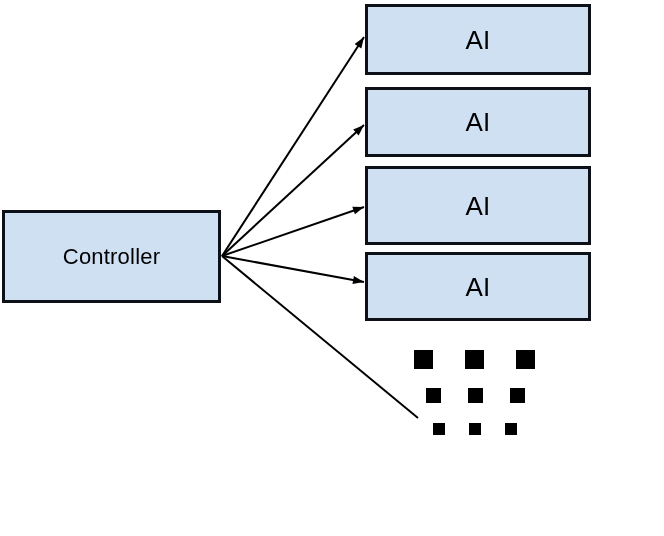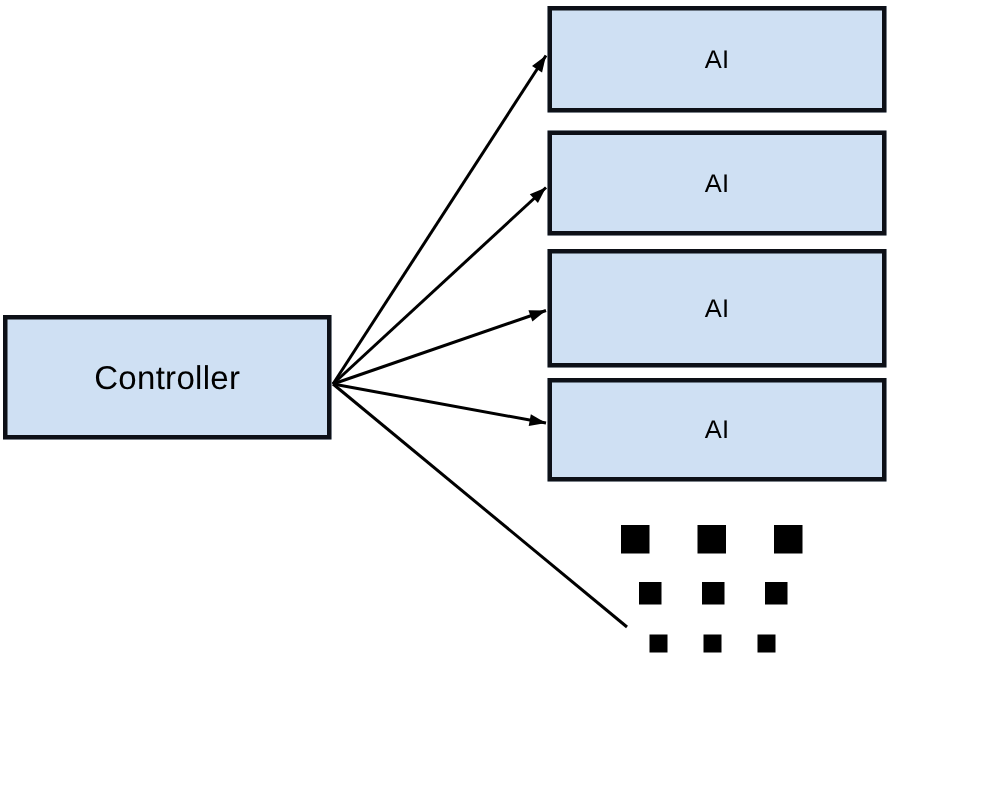--- a/index.html
+++ b/index.html
@@ -37,21 +37,21 @@
   }
   .node-label {
     color: #000000;
     font-family: "Liberation Sans", sans-serif;
     font-size: 21px;
     line-height: 1;
     letter-spacing: 0.2px;
     white-space: nowrap;
   }
   .ai-label {
-    font-size: 17px;
+    font-size: 26px;
     text-align: right;
   }
   .controller-label {
     font-size: 22px;
   }
   .ellipsis-square {
     position: absolute;
     background: #000000;
   }
 </style>
@@ -67,21 +67,21 @@
         <line x1="222" y1="256" x2="364" y2="125" stroke="#000000" stroke-width="2" stroke-linecap="butt"></line>
         <polygon points="364,125 358.6272399486555,135.39872345197602 353.2027192031747,129.5187085980961" fill="#000000"></polygon>
         <line x1="222" y1="256" x2="364" y2="207" stroke="#000000" stroke-width="2" stroke-linecap="butt"></line>
         <polygon points="364,207 354.9064589753529,214.36936304120377 352.2968922977089,206.80694532231718" fill="#000000"></polygon>
         <line x1="222" y1="256" x2="364" y2="282" stroke="#000000" stroke-width="2" stroke-linecap="butt"></line>
         <polygon points="364,282 352.4594597571046,283.95344078541206 353.9002955137206,276.08426088389393" fill="#000000"></polygon>
         <line x1="222" y1="256" x2="418" y2="418" stroke="#000000" stroke-width="2" stroke-linecap="butt"></line>
       </g>
   </svg>
 
-  <div class="node-box" id="controller-node" style="left: 2px; top: 210px; width: 219px; height: 83px; background: rgb(207, 224, 243); border-color: rgb(13, 16, 23); border-width: 3px;">
+  <div class="node-box" id="controller-node" style="left: 2px; top: 210px; width: 219px; height: 93px; background: rgb(207, 224, 243); border-color: rgb(13, 16, 23); border-width: 3px;">
     <span class="node-label controller-label">Controller</span>
   </div>
 
   <div id="agent-nodes">
       <div class="node-box" style="left: 365px; top: 4px; width: 226px; height: 71px; background: rgb(207, 224, 243); border-color: rgb(13, 16, 23); border-width: 3px;">
         <span class="node-label ai-label">AI</span>
       </div>
       <div class="node-box" style="left: 365px; top: 87px; width: 226px; height: 70px; background: rgb(207, 224, 243); border-color: rgb(13, 16, 23); border-width: 3px;">
         <span class="node-label ai-label">AI</span>
       </div>

